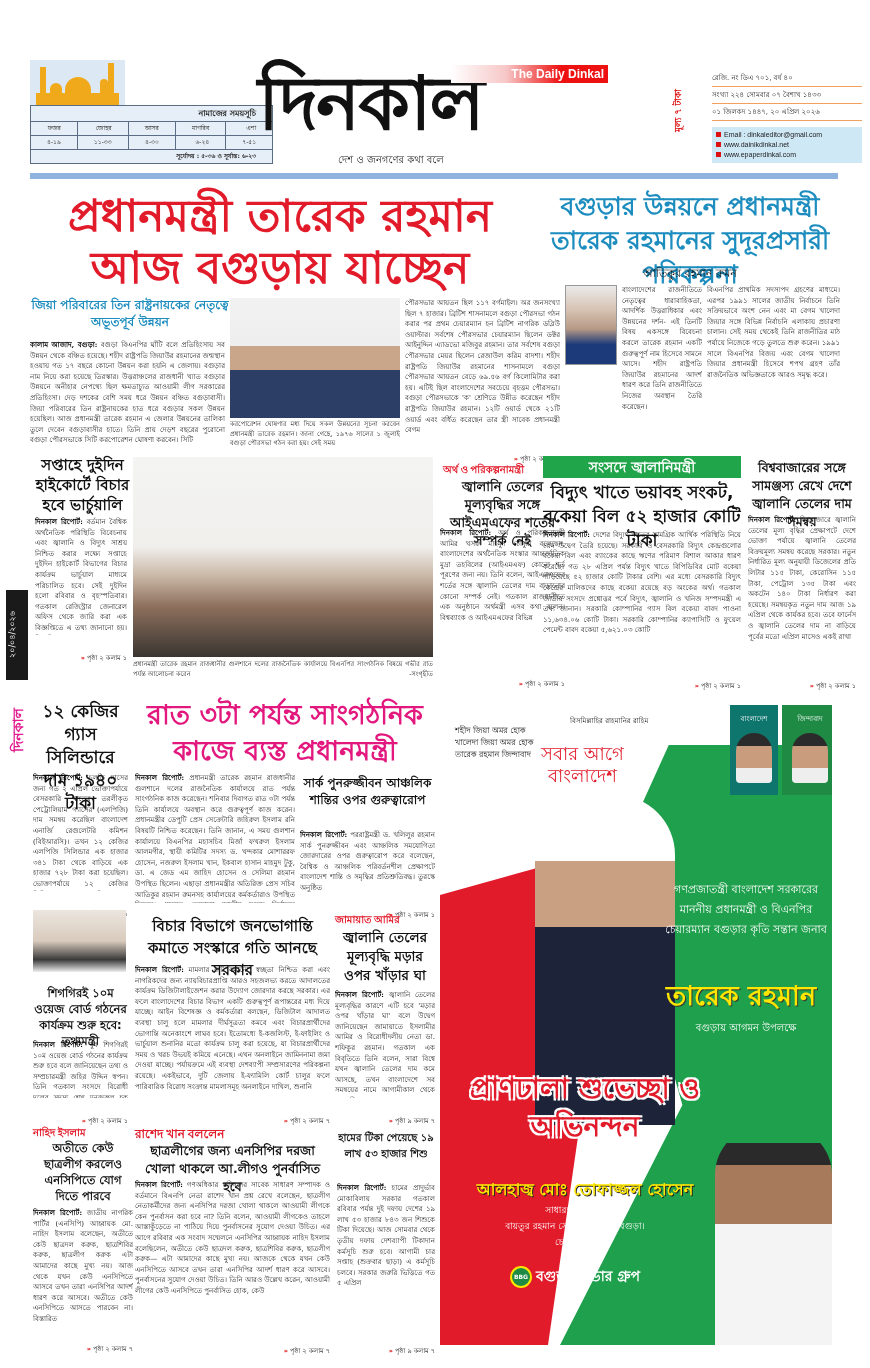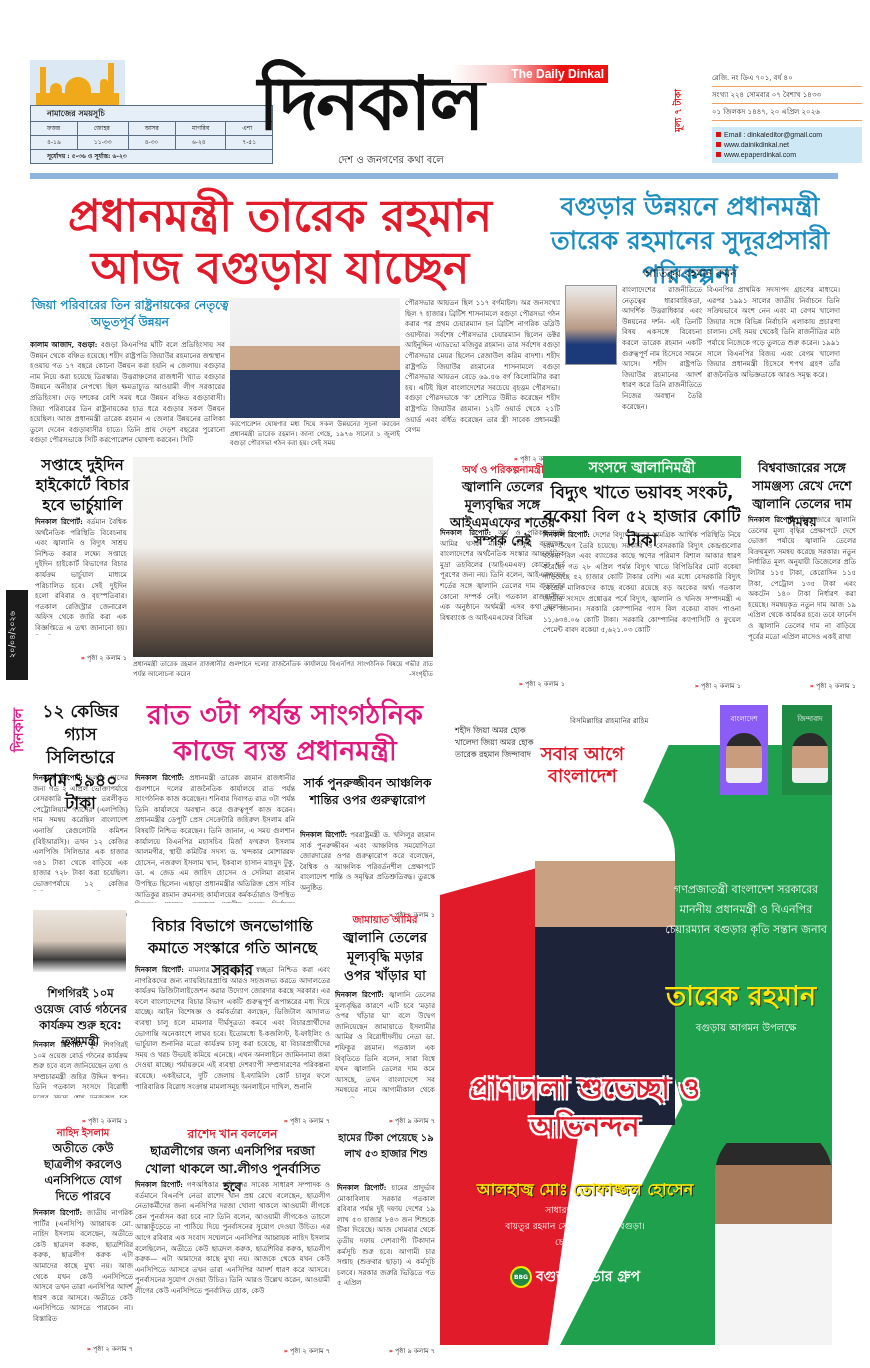--- a/index.html
+++ b/index.html
@@ -3,29 +3,29 @@
 <meta charset="utf-8">
 <style>
 *{box-sizing:border-box;margin:0;padding:0}
 body{width:870px;height:1368px;background:#fff;font-family:"DejaVu Sans",sans-serif;position:relative;overflow:hidden;color:#111}
 .abs{position:absolute}
 .body-text{font-size:7px;line-height:10.6px;color:#222;text-align:justify;overflow:hidden;font-family:"DejaVu Serif",serif}
 .body-text b{font-weight:bold;color:#000}
 .jump{font-size:6.5px;color:#111;text-align:right;margin-top:18px}
 .jump .arr{color:#d11;font-weight:bold}
 .hl{font-family:"DejaVu Sans",sans-serif;font-weight:bold;text-align:center;color:#111;line-height:1.2}
-.kicker{font-family:Liberation Sans, sans-serif;font-weight:bold;text-align:center;color:#e21b2b}
+.kicker{font-family:Liberation Serif, serif;font-weight:bold;color:#e21b2b}
 .photo{background:#888;overflow:hidden}
 
 
 #prayer{left:30px;top:60px;width:95px;height:106px}
 #prayer .dome{height:45px;background:#dce9f4;position:relative;overflow:hidden}
 #prayer .dome .m{position:absolute;background:#f0a91b}
 #prayer table{width:100%;border-collapse:collapse;font-size:6px;background:#e6eff7}
-#prayer td{border:1px solid #5a6d84;text-align:left;padding:1px 16px;color:#222}
+#prayer td{border:1px solid #5a6d84;text-align:right;padding:1px 16px;color:#222}
 #prayer .ptitle{font-size:8px;font-weight:bold}
 #logo{left:258px;top:60px;width:350px;height:110px}
 #logo-text{font-family:"DejaVu Sans",sans-serif;font-weight:bold;font-size:74px;letter-spacing:-2px;color:#111;line-height:90px;position:absolute;left:0;top:-2px}
 #logo-en{position:absolute;right:0;top:5px;background:linear-gradient(90deg,#fff 0%,#f7c7c7 35%,#e11 70%);color:#fff;font-size:12px;font-weight:bold;padding:2px 4px 2px 60px;font-family:"Liberation Sans",sans-serif}
 #slogan{position:absolute;left:80px;top:92px;font-size:10px;color:#222}
 #price{left:670px;top:66px;width:16px;height:90px;color:#d11;font-size:9px;font-weight:bold;writing-mode:vertical-rl;transform:rotate(180deg);text-align:center}
 #meta{left:712px;top:70px;width:150px;font-size:7px;color:#222}
 #meta .line{border-bottom:1px solid #f2a060;padding:2px 0 2px 0}
 #contacts{margin-top:6px;background:#cfe8f6;padding:3px 4px;font-size:7px;font-family:"Liberation Sans",sans-serif}
 #contacts .c{line-height:10px}
@@ -93,22 +93,22 @@
 #measles-hl{left:337px;top:1130px;width:98px;font-size:10px;line-height:16px}
 #measles-body{left:337px;top:1183px;width:98px;height:157px}
 
 
 #ad{left:440px;top:705px;width:392px;height:640px;overflow:hidden}
 #ad .bgred{position:absolute;left:0;top:0;width:100%;height:100%;background:#fff}
 #ad .red{position:absolute;left:0;top:140px;width:180px;height:500px;background:#e21b2b;clip-path:polygon(0 10%,100% 0,60% 100%,0 100%)}
 #ad .green{position:absolute;left:120px;top:40px;width:272px;height:600px;background:#1fa04d;clip-path:polygon(40% 0,100% 0,100% 100%,0 100%,45% 60%,20% 20%)}
 #ad .slogans{position:absolute;left:15px;top:20px;font-size:8px;line-height:12px;color:#111}
 #ad .bism{position:absolute;left:130px;top:10px;font-size:7px;color:#111}
-#ad .sobar{position:absolute;left:95px;top:38px;width:95px;color:#e21b2b;font-size:18px;font-weight:bold;line-height:22px;text-align:center;text-shadow:1px 1px 0 #fff}
-#ad .portrait1{position:absolute;left:280px;top:0;width:48px;height:90px;background:#8b5cf6}
+#ad .sobar{position:absolute;left:95px;top:38px;width:95px;color:#e21b2b;font-size:18px;font-weight:normal;line-height:22px;text-align:center;text-shadow:1px 1px 0 #fff}
+#ad .portrait1{position:absolute;left:290px;top:0;width:48px;height:90px;background:#0f766e}
 #ad .portrait2{position:absolute;left:342px;top:0;width:56px;height:90px;background:#1e8a44}
 #ad .plabel{font-size:7px;color:#fff;text-align:center;padding-top:8px}
 #ad .pface{width:36px;height:50px;margin:8px auto 0;border-radius:18px 18px 4px 4px;background:linear-gradient(#2b2b2b 0%,#2b2b2b 25%,#c99c7e 25%,#c99c7e 70%,#eee 70%)}
 #ad .pm{position:absolute;left:95px;top:90px;width:140px;height:330px;background:linear-gradient(180deg,#fff 0%,#fff 20%,#caa083 20%,#caa083 40%,#1d2338 40%,#1d2338 100%);border-radius:60px 60px 0 0}
 #ad .gov{position:absolute;left:220px;top:175px;width:172px;color:#fff;font-size:11px;line-height:20px;text-align:center}
 #ad .tarek{position:absolute;left:210px;top:270px;width:182px;color:#ffe600;font-size:27px;font-weight:bold;text-align:center;text-shadow:1px 1px 0 #333}
 #ad .arrival{position:absolute;left:220px;top:315px;width:172px;color:#fff;font-size:10px;text-align:center}
 #ad .greet{position:absolute;left:10px;top:365px;width:270px;color:#e21b2b;font-size:28px;font-weight:bold;line-height:38px;text-align:center;text-shadow:-2px -2px 0 #fff,2px 2px 0 #fff,2px -2px 0 #fff,-2px 2px 0 #fff}
 #ad .by{position:absolute;left:60px;top:458px;width:200px;color:#fff;font-size:7px;text-align:center}
 #ad .donor{position:absolute;left:5px;top:472px;width:280px;color:#ffe600;font-size:16px;font-weight:bold;text-align:center;text-shadow:1px 1px 0 #222}

